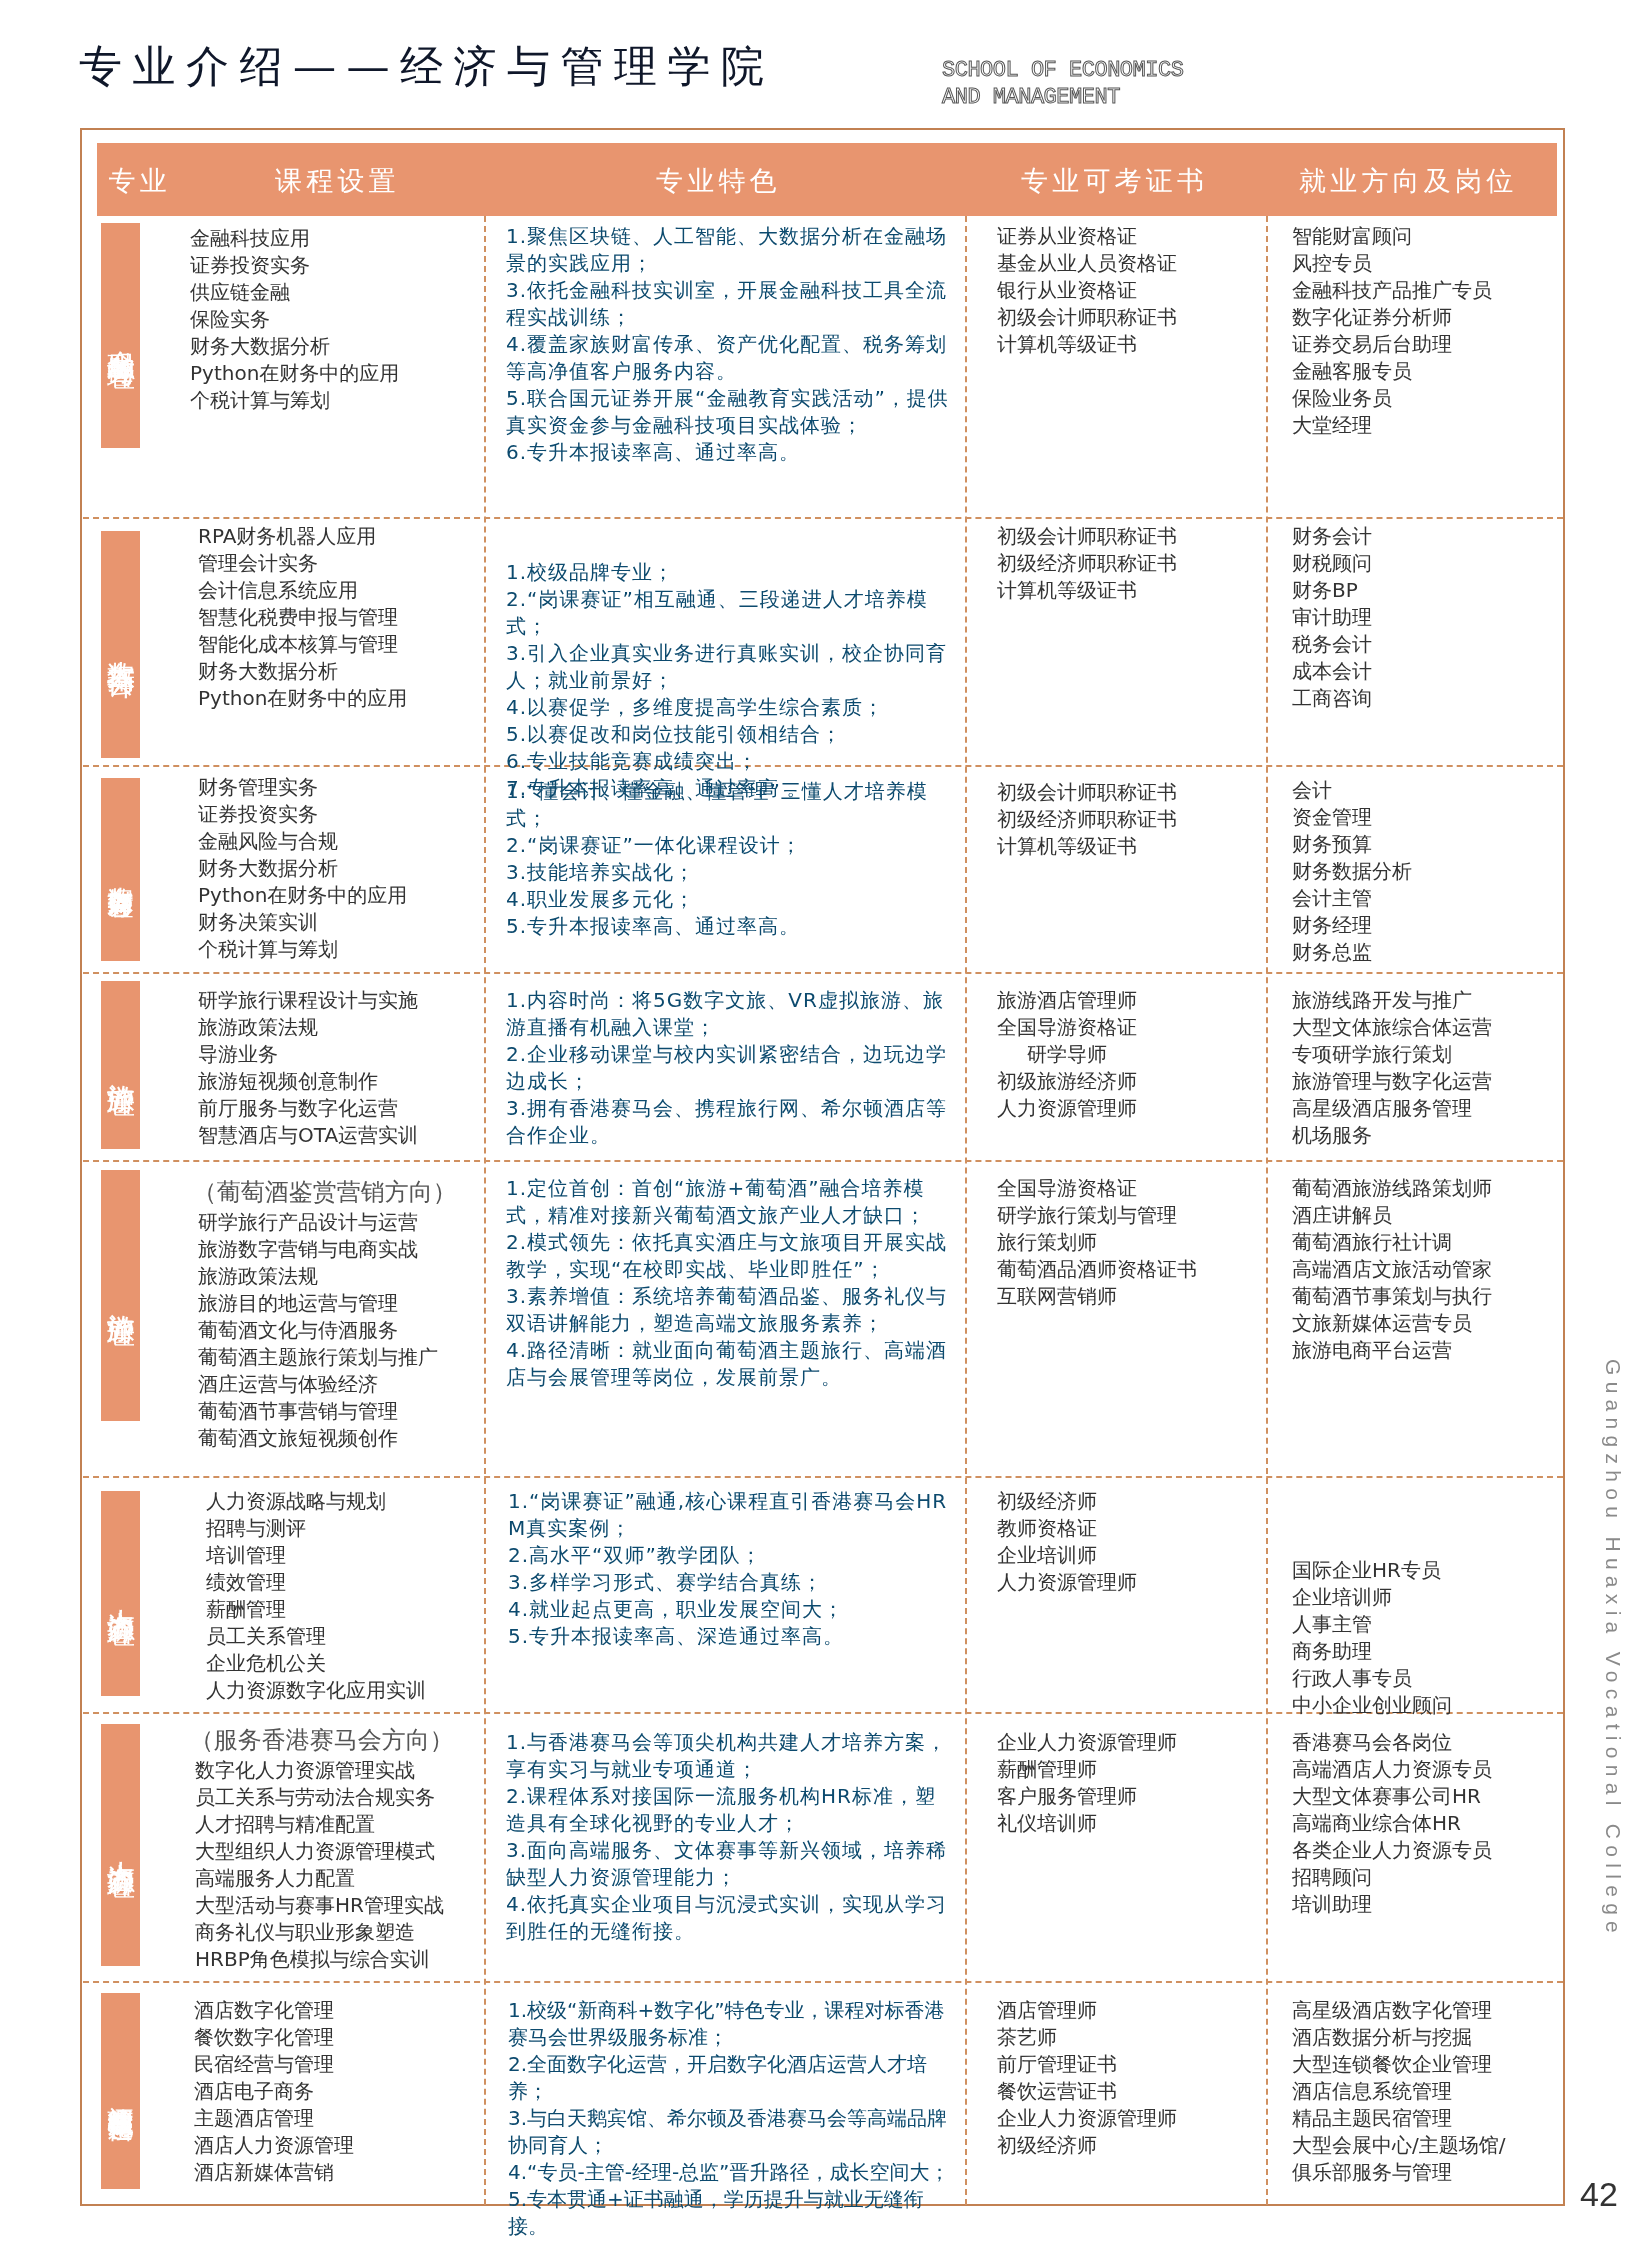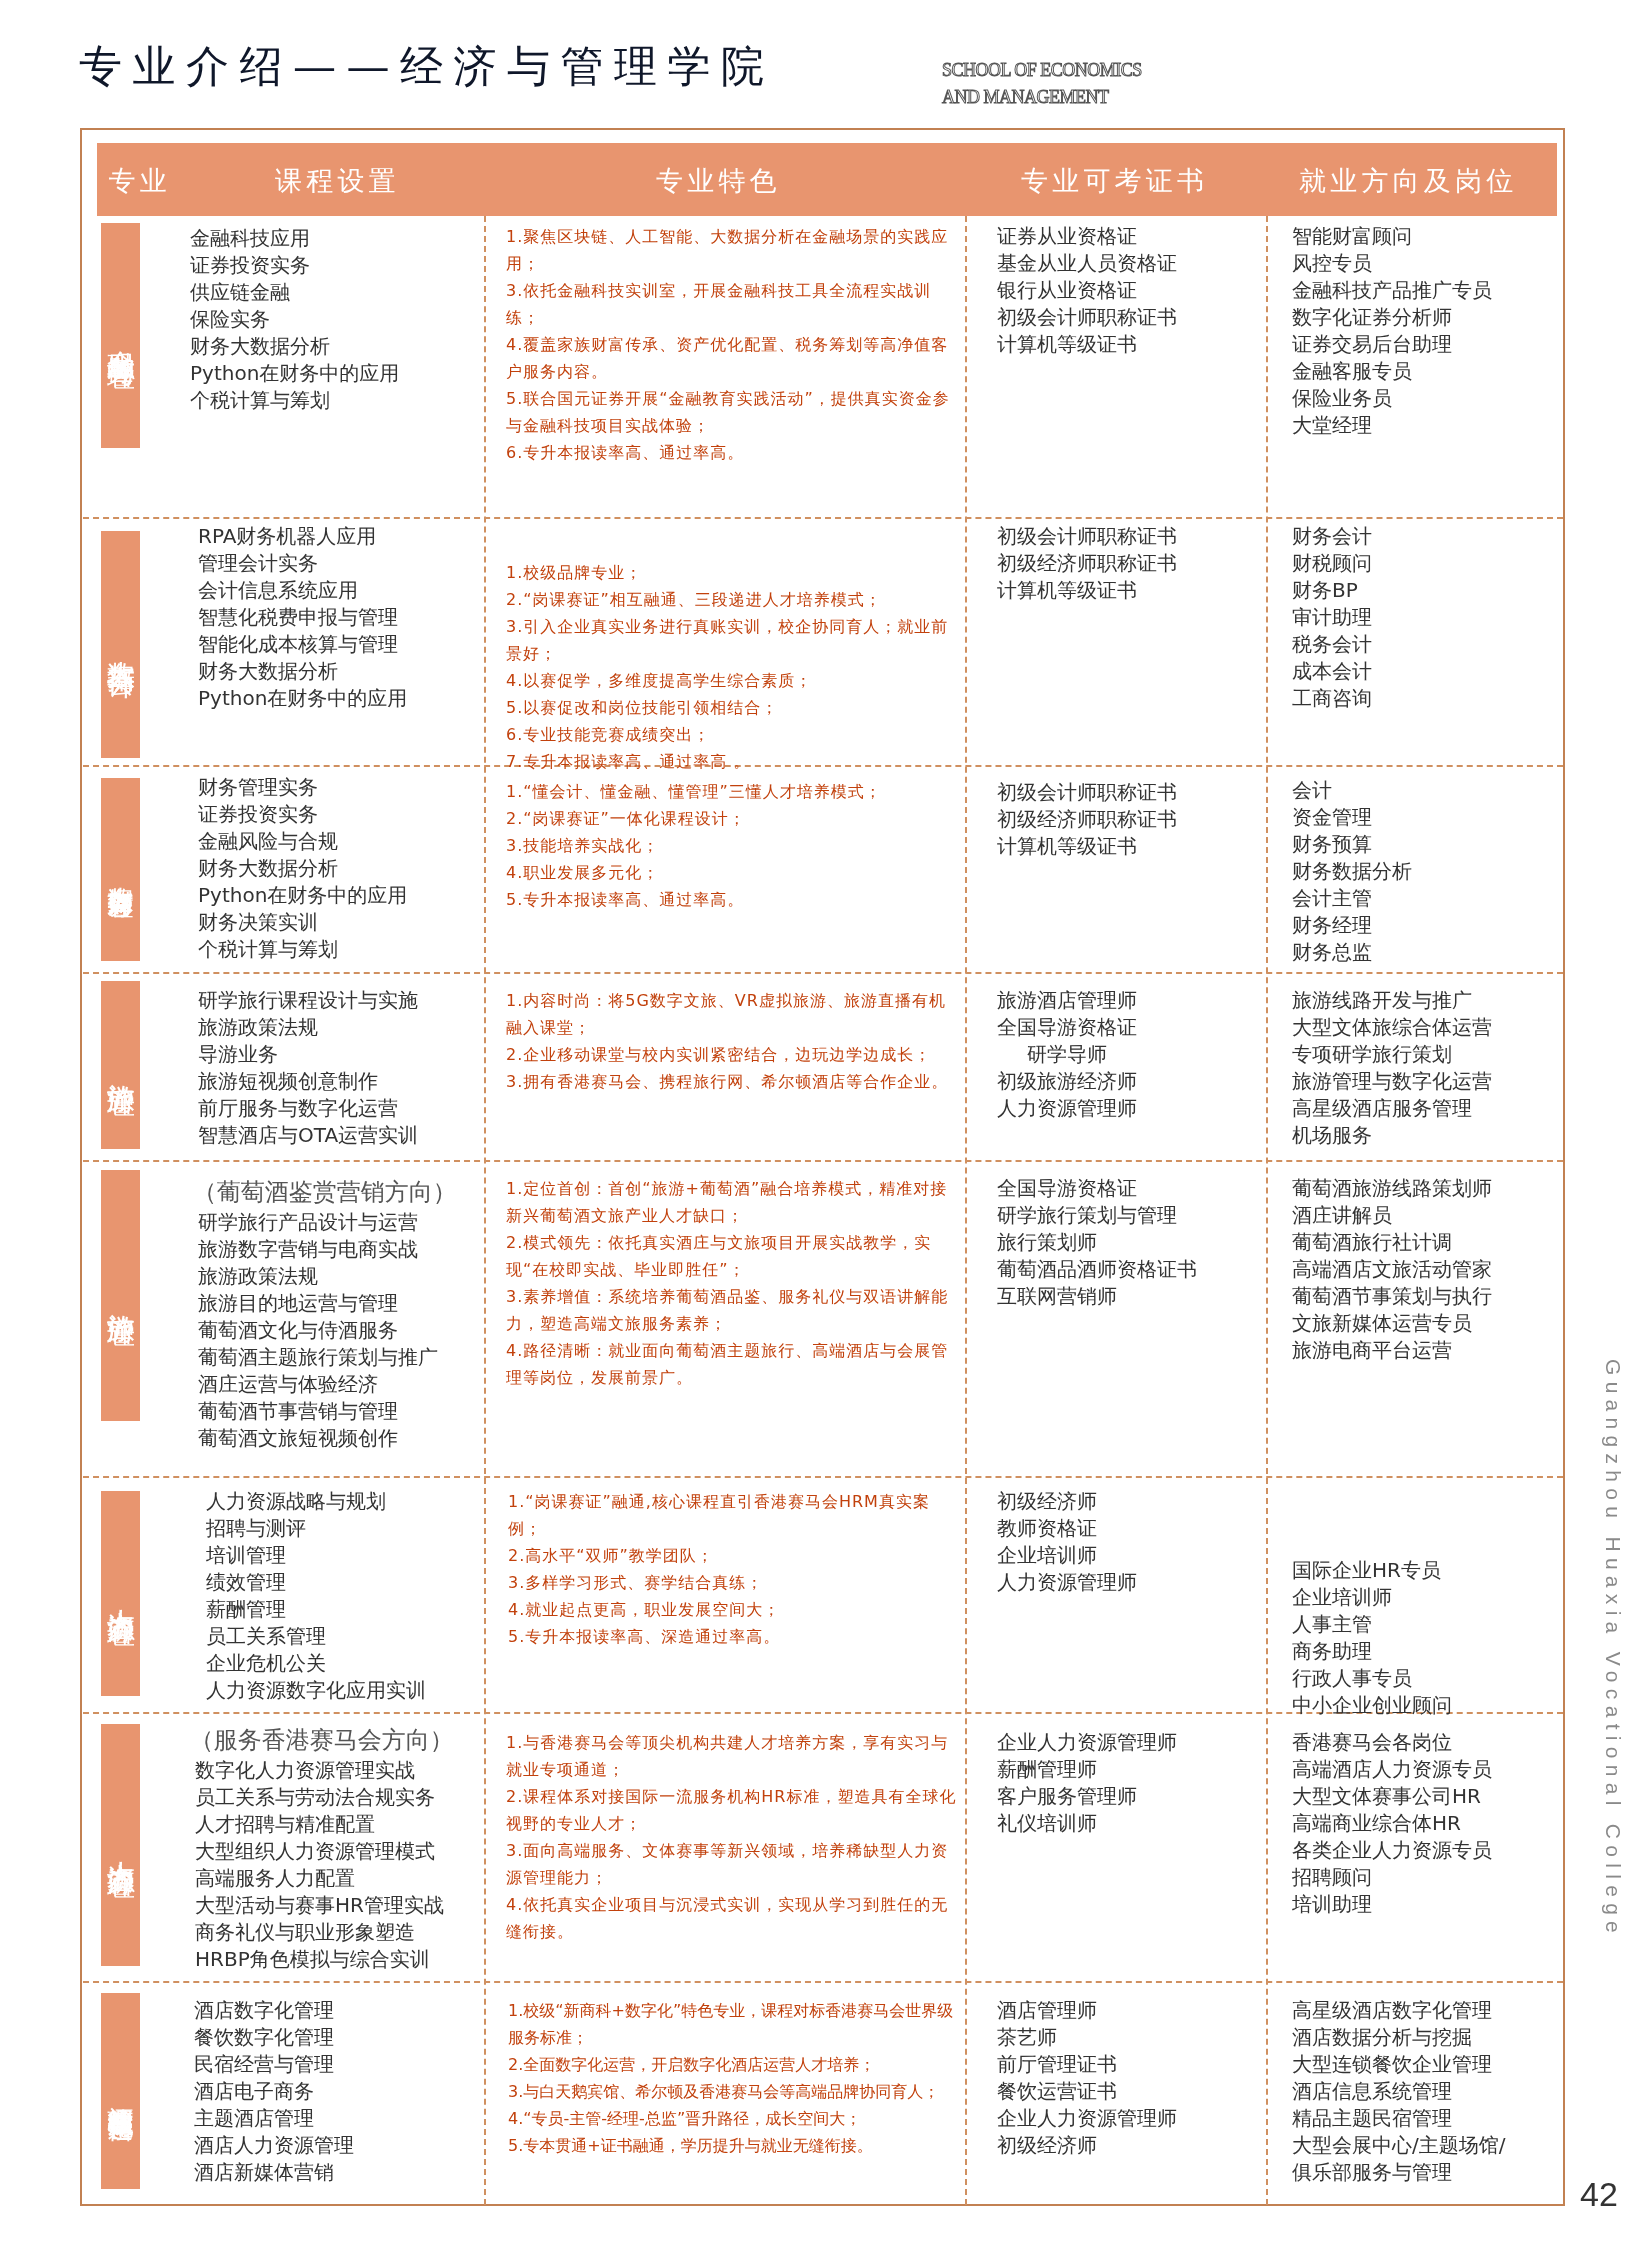--- a/index.html
+++ b/index.html
@@ -5,22 +5,22 @@
   html, body { margin:0; padding:0; }
   body {
     width:1652px; height:2261px; background:#ffffff; position:relative; overflow:hidden;
     font-family:"DejaVu Sans", "Liberation Sans", sans-serif; color:#2e2e2e;
   }
   .title {
     position:absolute; left:79px; top:45px; font-size:43px; letter-spacing:10.5px;
     color:#0f172a; font-family:"DejaVu Serif", "Liberation Serif", serif; line-height:1; font-weight:normal;
   }
   .title-en {
-    position:absolute; left:942px; top:57px; font-size:18px; line-height:27px;
-    color:#ffffff; -webkit-text-stroke:1px #555; font-family:Liberation Serif, serif; letter-spacing:-0.5px;
+    position:absolute; left:942px; top:57px; font-size:22px; line-height:27px;
+    color:#ffffff; -webkit-text-stroke:1px #555; font-family:Liberation Mono, monospace; letter-spacing:-0.5px;
   }
   .frame {
     position:absolute; left:80px; top:128px; width:1485px; height:2078px;
     border:2.6px solid #C28152; box-sizing:border-box;
   }
   .header {
     position:absolute; left:97px; top:143px; width:1460px; height:73px;
     background:#E8956F; color:#ffffff;
     font-family:"DejaVu Serif", "Liberation Serif", serif; font-size:27px; letter-spacing:4.2px;
   }
@@ -33,21 +33,21 @@
   }
   .badge {
     position:absolute; left:101px; width:39px; background:#E8956F; color:#ffffff;
     font-size:28px; line-height:36px; display:flex; align-items:center; justify-content:center;
     text-align:center; font-family:"DejaVu Serif", "Liberation Serif", serif;
   }
   .badge .v { writing-mode:vertical-rl; text-orientation:upright; letter-spacing:2.1px; }
   .badge .v2 { writing-mode:vertical-rl; text-orientation:upright; letter-spacing:1px; line-height:27px; font-size:26px; }
   .cell { position:absolute; font-size:20px; line-height:27px; white-space:nowrap; color:#333; }
   .cell .sub { font-size:24px; line-height:31.5px; color:#555; margin-left:-5.2px; }
-  .feat { position:absolute; font-size:16px; line-height:27px; width:451px; color:#c2410c; white-space:normal; word-break:break-all; letter-spacing:1px; }
+  .feat { position:absolute; font-size:20px; line-height:27px; width:451px; color:#0c4a6e; white-space:normal; word-break:break-all; letter-spacing:1px; }
   .side {
     position:absolute; left:1601px; top:1359px; writing-mode:vertical-rl;
     font-size:21px; letter-spacing:6.3px; color:#8a8a8a; font-family:"Liberation Sans", sans-serif;
   }
   .pagenum { position:absolute; left:1580px; top:2175px; font-size:34px; color:#333; font-family:"Liberation Sans", sans-serif; }
   .list-item { display:block; }
 </style>
 </head>
 <body>
 

